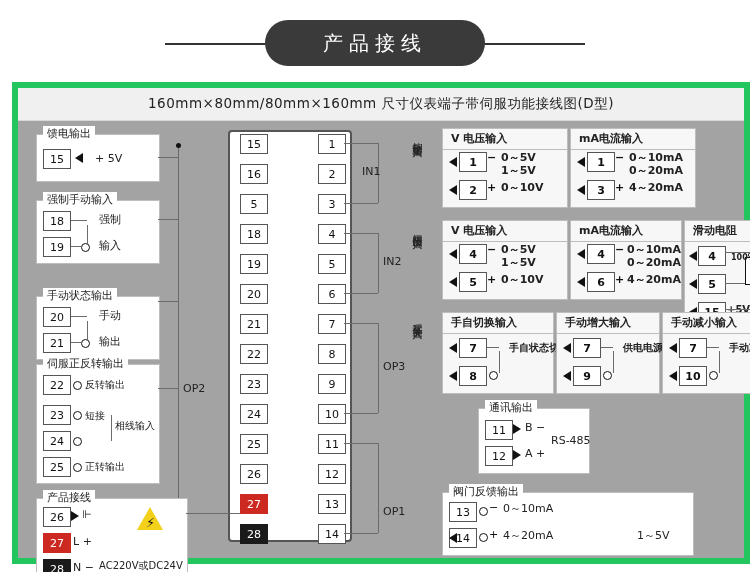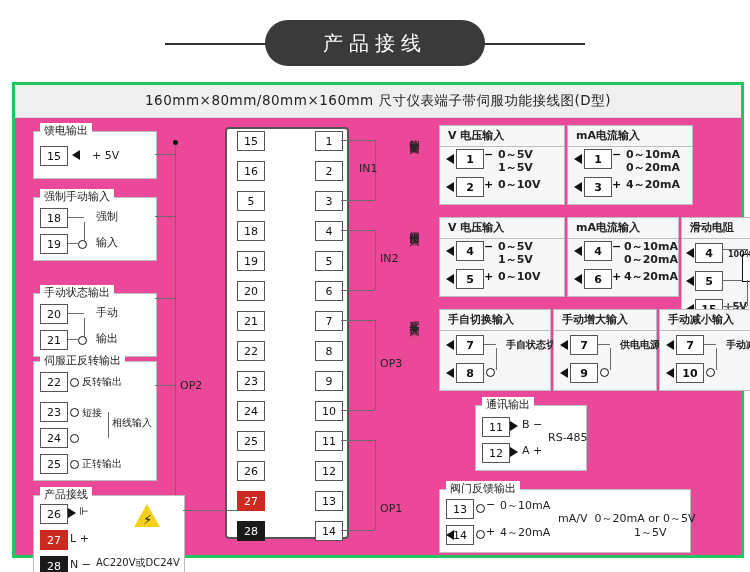--- a/index.html
+++ b/index.html
@@ -3,21 +3,21 @@
 <meta charset="utf-8">
 <style>
   html,body{margin:0;padding:0;background:#fff;}
   body{width:750px;height:572px;font-family:"DejaVu Sans","Liberation Sans",sans-serif;color:#222;position:relative;overflow:hidden;}
   .banner{position:absolute;left:0;top:20px;width:750px;height:48px;}
   .banner .line{position:absolute;top:23px;height:2px;background:#333;}
   .banner .line.l{left:165px;width:105px;}
   .banner .line.r{right:165px;width:105px;}
   .banner .pill{position:absolute;left:265px;top:0;width:220px;height:46px;background:#3a3a3a;border-radius:23px;display:flex;align-items:center;justify-content:center;}
   .banner .pill span{color:#fff;font-size:20px;letter-spacing:6px;font-weight:normal;}
-  .frame{position:absolute;left:12px;top:82px;width:726px;height:470px;border:3px solid #22c55e;background:#ec4899;}
+  .frame{position:absolute;left:12px;top:82px;width:726px;height:470px;border:6px solid #22c55e;background:#a3a3a3;}
   .title-bar{position:absolute;left:0;top:0;width:726px;height:32px;background:#f0f0f0;border-bottom:1px solid #d8d8d8;display:flex;align-items:center;justify-content:center;}
   .title-bar span{font-size:13.5px;color:#222;letter-spacing:.5px;}
   .canvas{position:absolute;left:0;top:32px;width:726px;height:373px;}
 
   .box{position:absolute;border:1px solid #bdbdbd;background:#fff;}
   .box > .hdr{position:absolute;left:6px;top:-9px;background:#fff;padding:0 4px;font-size:11px;color:#222;white-space:nowrap;}
   .box.hdrbar{background:#f7f7f7;font-weight:bold;}
 
   .tblk{position:absolute;width:26px;height:18px;border:1px solid #555;background:#fff;display:flex;align-items:center;justify-content:center;font-size:11px;color:#111;}
   .tblk.red{background:#cc2a20;border-color:#cc2a20;color:#fff;}
@@ -320,18 +320,17 @@
       <div class="arrow" style="left:6px;top:14px"></div>
       <div class="tblk" style="left:6px;top:9px">13</div>
       <div class="circ" style="left:36px;top:14px"></div>
       <div class="plusminus" style="left:46px;top:8px">−</div>
       <div class="lbl" style="left:60px;top:9px">0～10mA</div>
       <div class="tblk" style="left:6px;top:35px">14</div>
       <div class="arrow" style="left:6px;top:40px"></div>
       <div class="circ" style="left:36px;top:40px"></div>
       <div class="plusminus" style="left:46px;top:35px">+</div>
       <div class="lbl" style="left:60px;top:36px">4～20mA</div>
-      <div class="lbl" style="left:118px;top:22px">mA/V  0～20mA or 0～5V</div>
       <div class="lbl" style="left:194px;top:36px">1～5V</div>
     </div>
 
   </div>
 </div>
 
 </body></html>

